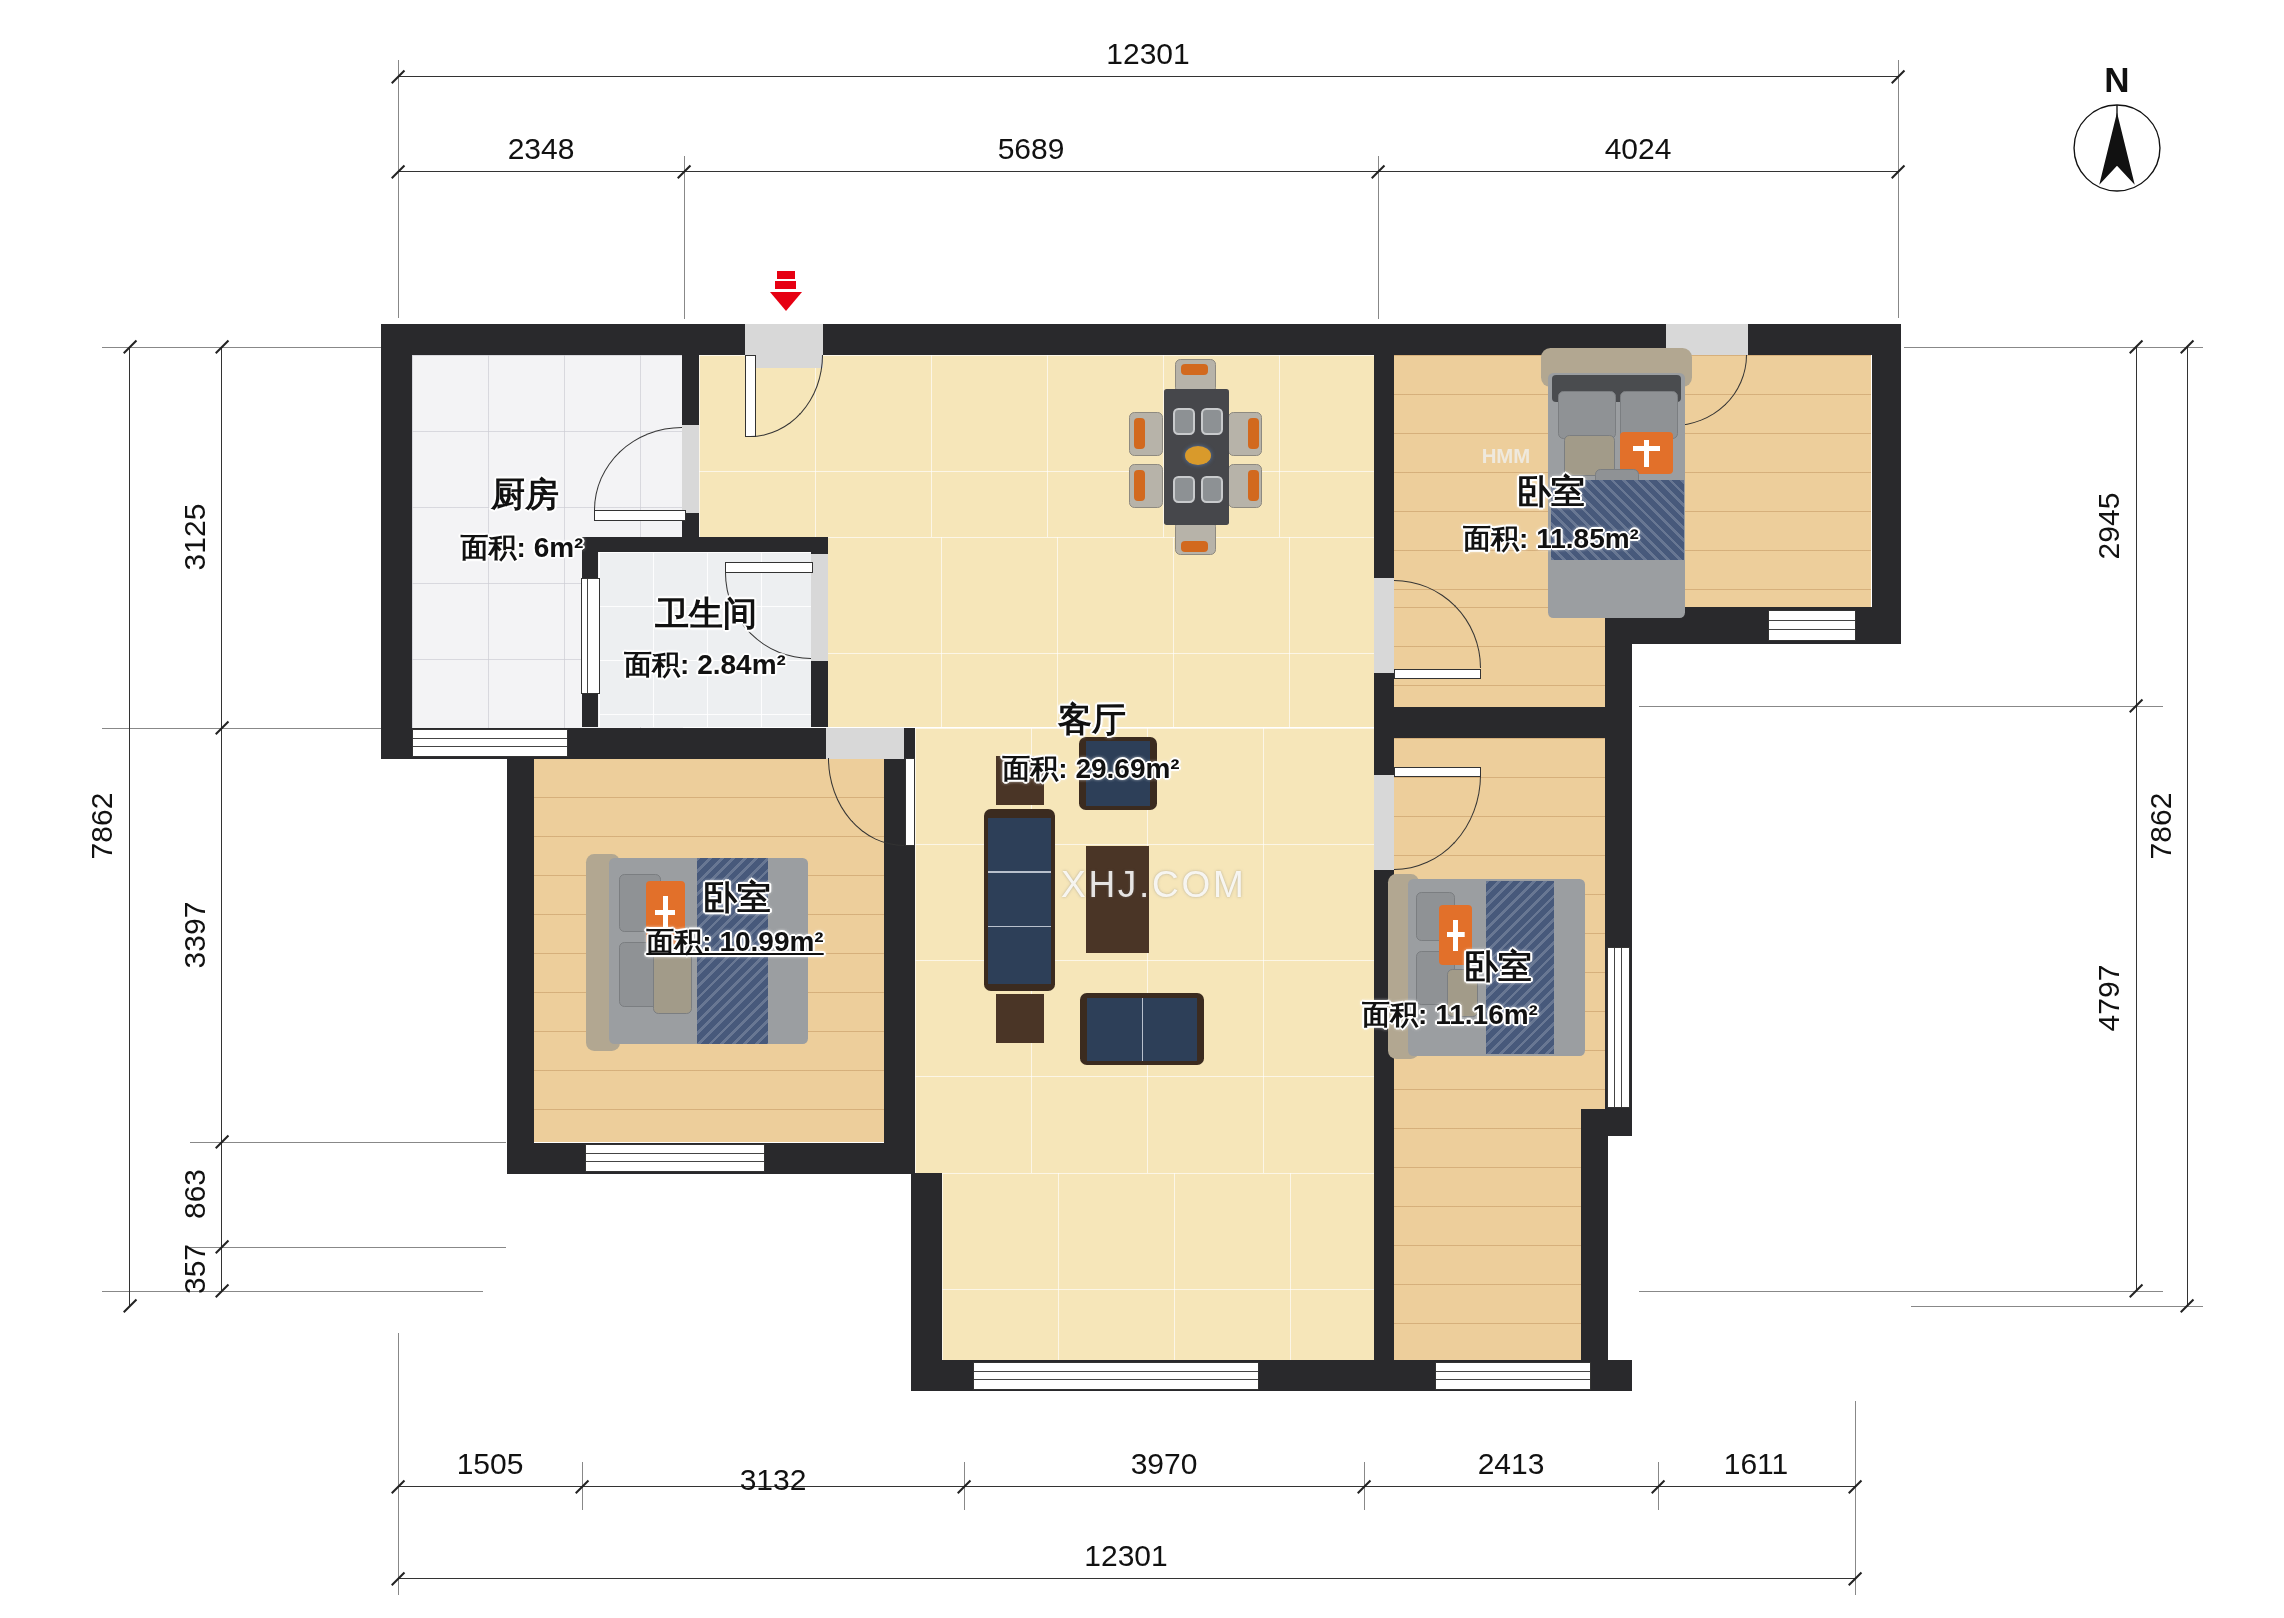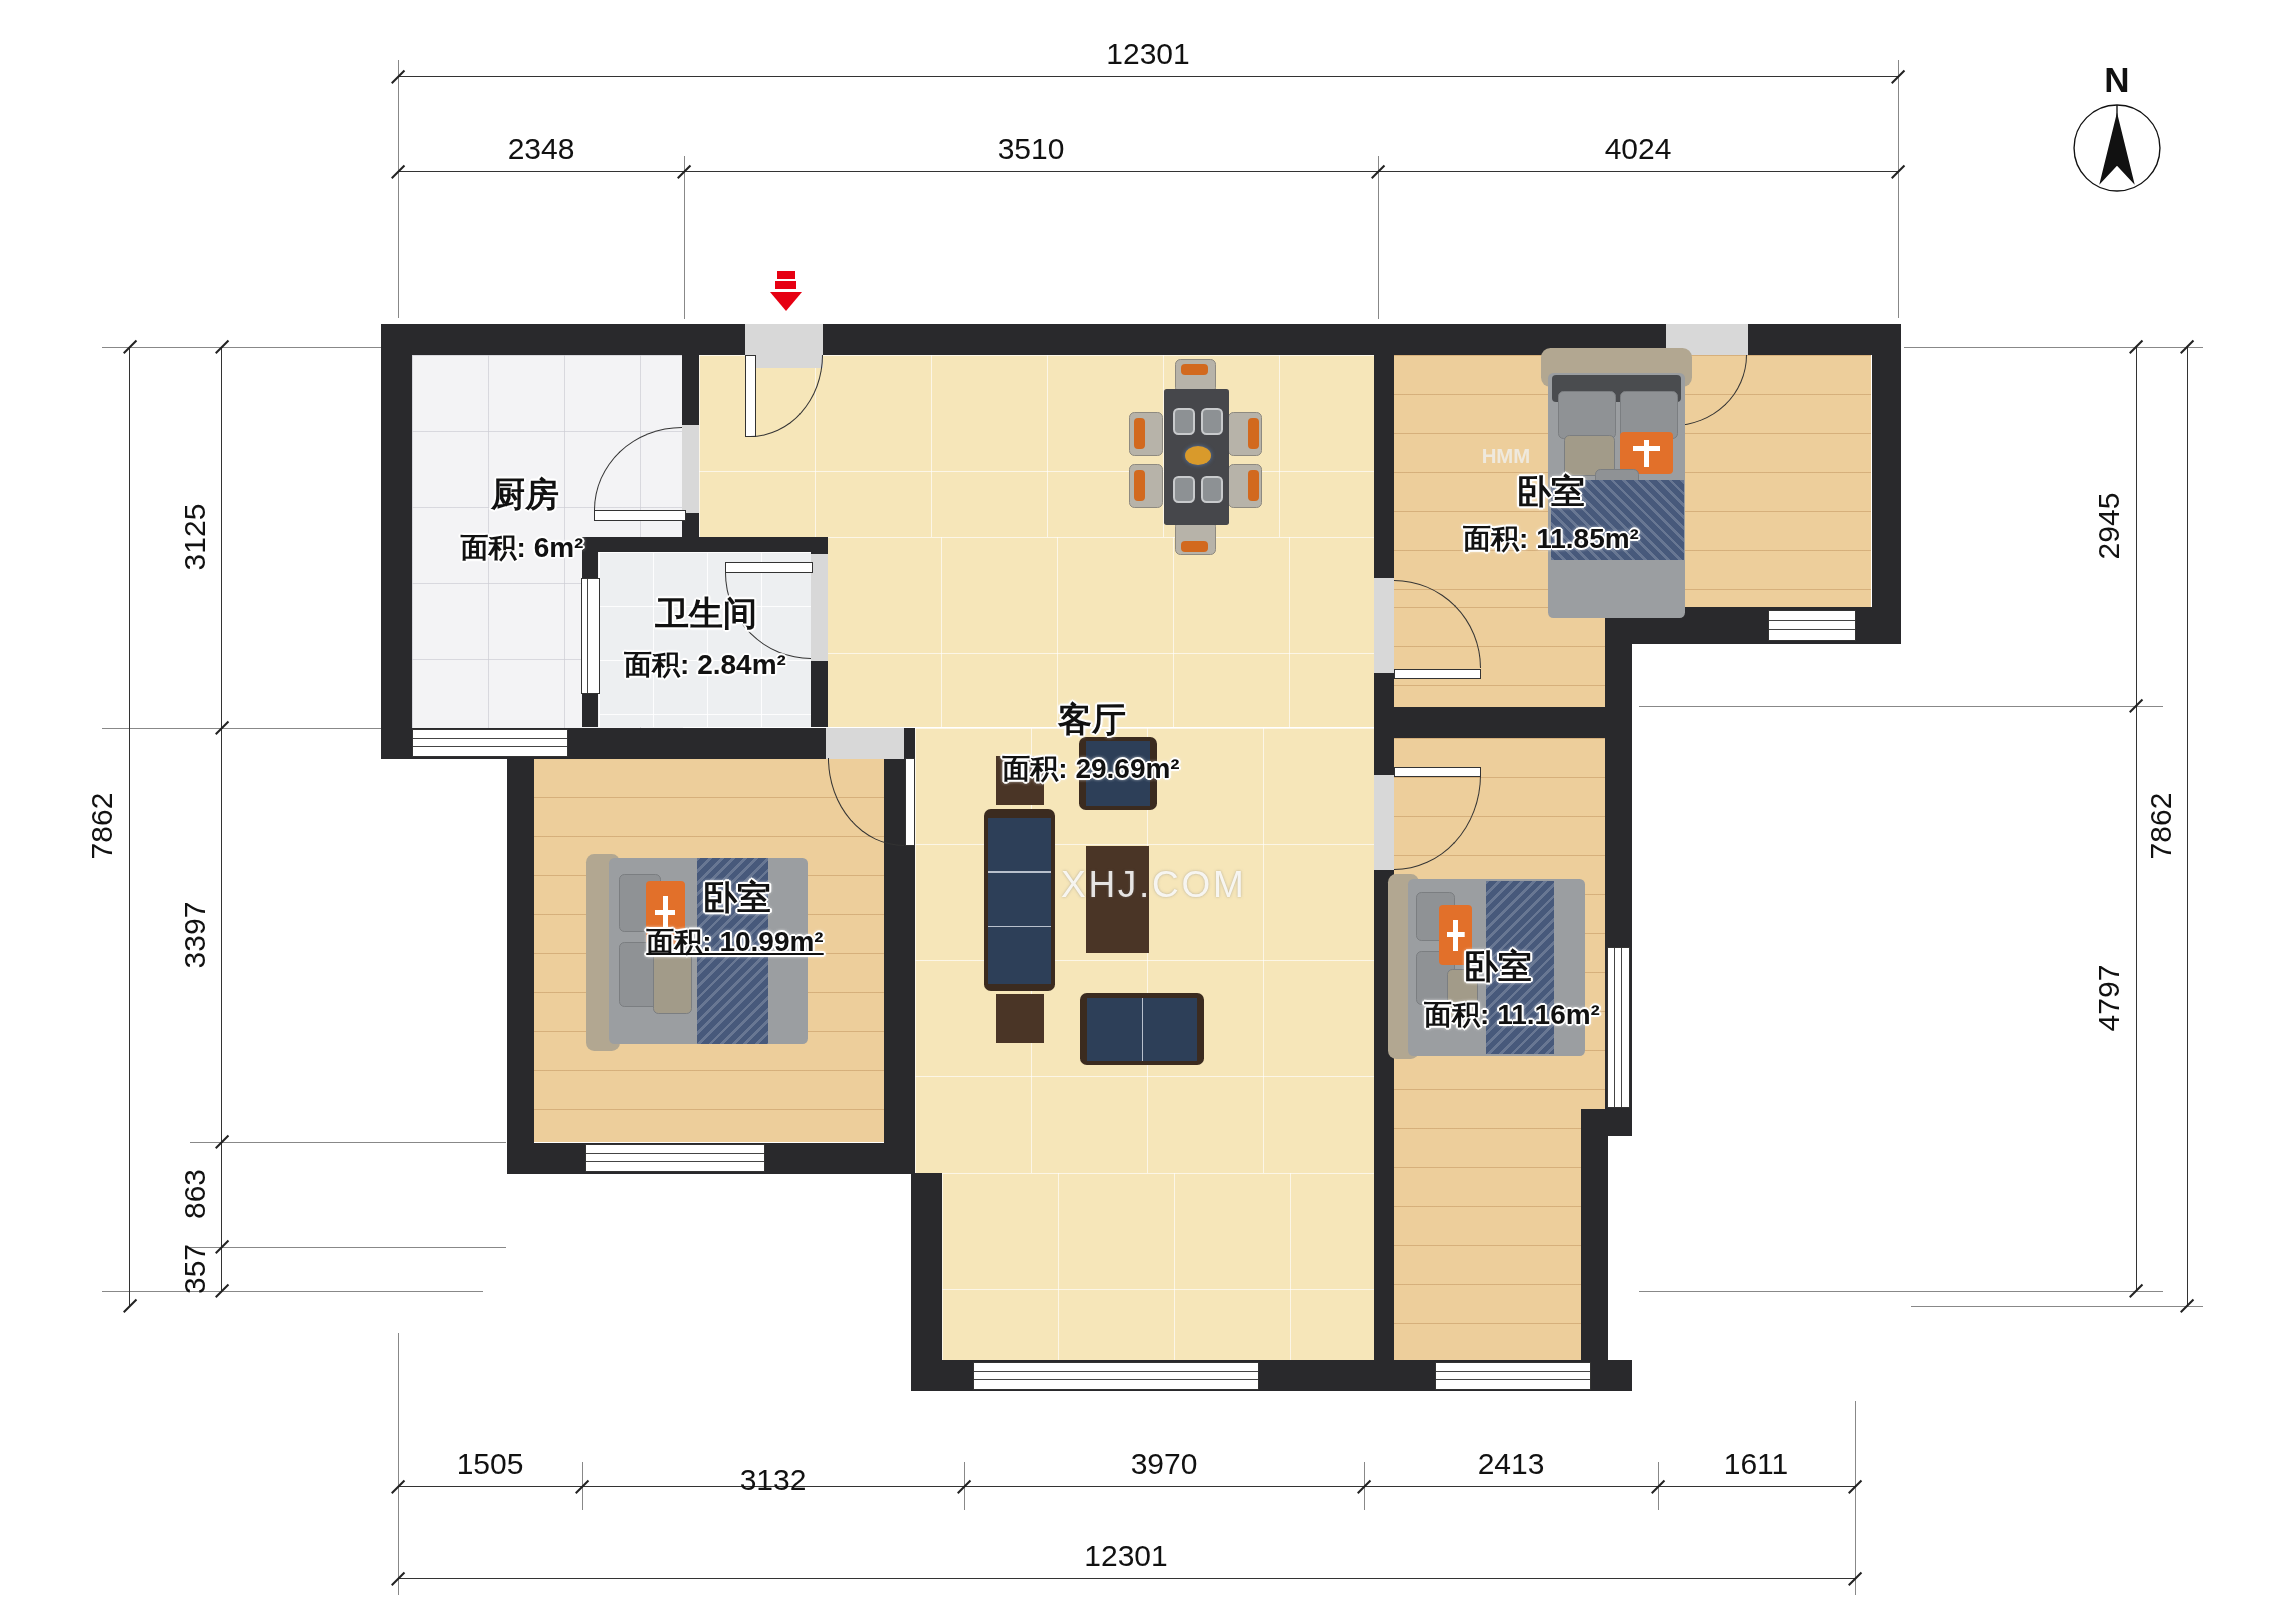--- a/index.html
+++ b/index.html
@@ -217,21 +217,21 @@
   <div class="room-name" style="left:1092px;top:720px;">客厅</div>
   <div class="room-area" style="left:1091px;top:769px;">面积: 29.69m²</div>
 
   <div class="room-name" style="left:1551px;top:492px;">卧室</div>
   <div class="room-area" style="left:1551px;top:539px;">面积: 11.85m²</div>
 
   <div class="room-name" style="left:737px;top:898px;">卧室</div>
   <div class="room-area" style="left:735px;top:942px;text-decoration:underline;">面积: 10.99m²</div>
 
   <div class="room-name" style="left:1498px;top:967px;">卧室</div>
-  <div class="room-area" style="left:1498px;top:1015px;padding-left:28px;">面积: 11.16m²</div>
+  <div class="room-area" style="left:1436px;top:1015px;padding-left:28px;">面积: 11.16m²</div>
 
   <div class="watermark" style="left:1061px;top:864px;width:177px;">
     <div class="wm2">XHJ.COM</div>
   </div>
 
   <div>
     <div class="abs" style="left:2117px;top:80px;transform:translate(-50%,-50%);font-size:35px;font-weight:600;color:#111;">N</div>
     <svg class="abs" style="left:2072px;top:103px;" width="90" height="90" viewBox="0 0 132 132">
       <circle cx="66" cy="66" r="63" fill="none" stroke="#111" stroke-width="2"></circle>
       <line x1="66" y1="3" x2="66" y2="20" stroke="#111" stroke-width="2"></line>
@@ -247,21 +247,21 @@
     <div class="dim-h" style="left:398px;top:76px;width:1500px;"></div>
     <div class="tick" style="left:398px;top:77px;"></div>
     <div class="tick" style="left:1898px;top:77px;"></div>
     <div class="dim-num" style="left:1148px;top:71px;">12301</div>
     <div class="dim-h" style="left:398px;top:171px;width:1500px;"></div>
     <div class="tick" style="left:398px;top:172px;"></div>
     <div class="tick" style="left:684px;top:172px;"></div>
     <div class="tick" style="left:1378px;top:172px;"></div>
     <div class="tick" style="left:1898px;top:172px;"></div>
     <div class="dim-num" style="left:541px;top:166px;">2348</div>
-    <div class="dim-num" style="left:1031px;top:166px;">3510</div>
+    <div class="dim-num" style="left:1031px;top:166px;">5689</div>
     <div class="dim-num" style="left:1638px;top:166px;">4024</div>
   </div>
 
   <div>
     <div class="ext-v" style="left:398px;top:1333px;height:262px;"></div>
     <div class="ext-v" style="left:582px;top:1462px;height:48px;"></div>
     <div class="ext-v" style="left:964px;top:1462px;height:48px;"></div>
     <div class="ext-v" style="left:1364px;top:1462px;height:48px;"></div>
     <div class="ext-v" style="left:1658px;top:1462px;height:48px;"></div>
     <div class="ext-v" style="left:1855px;top:1401px;height:194px;"></div>

